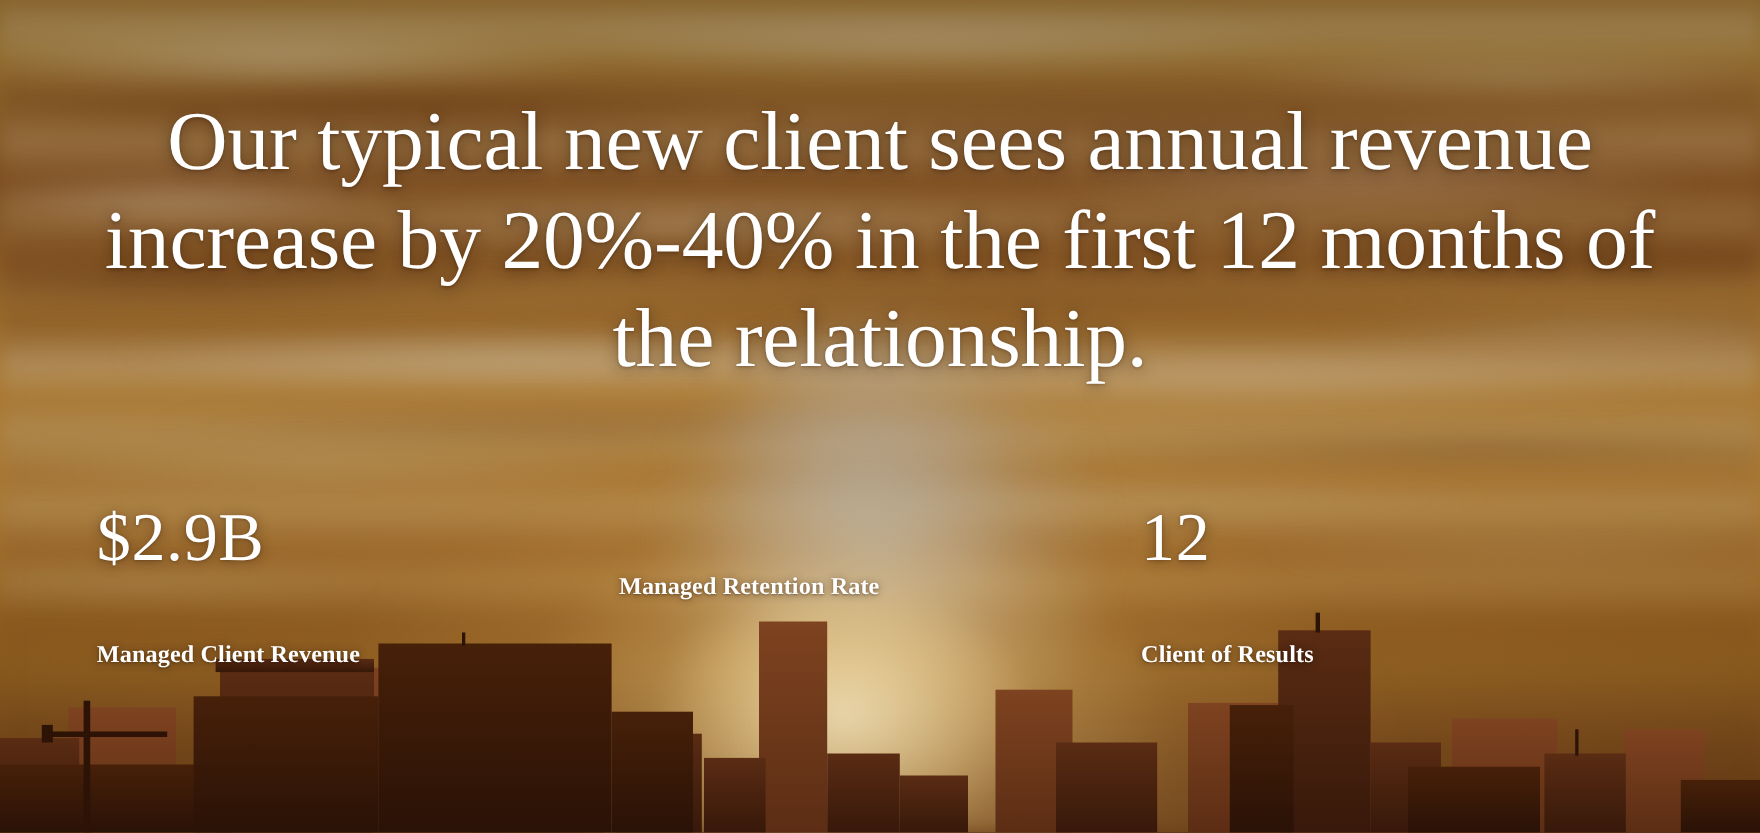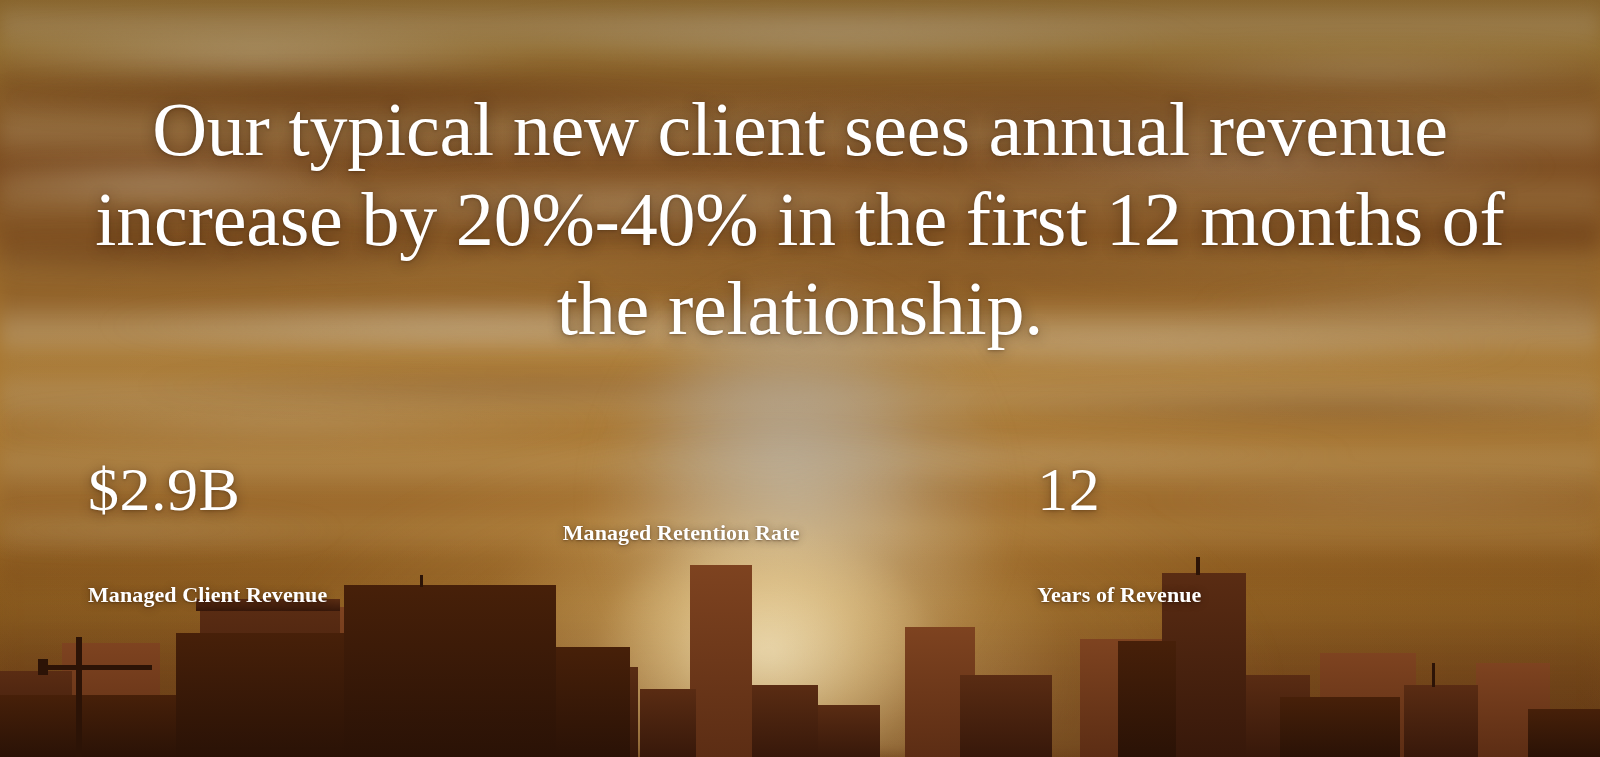--- a/index.html
+++ b/index.html
@@ -286,18 +286,18 @@
         <div class="stat-value">$2.9B</div>
         <div class="stat-label">Managed Client Revenue</div>
       </div>
 
       <div class="stat">
         <div class="stat-label">Managed Retention Rate</div>
       </div>
 
       <div class="stat">
         <div class="stat-value">12</div>
-        <div class="stat-label">Years of Revenue</div>
+        <div class="stat-label">Client of Results</div>
       </div>
 
     </div>
   </div>
 </div>
 
 </body></html>

